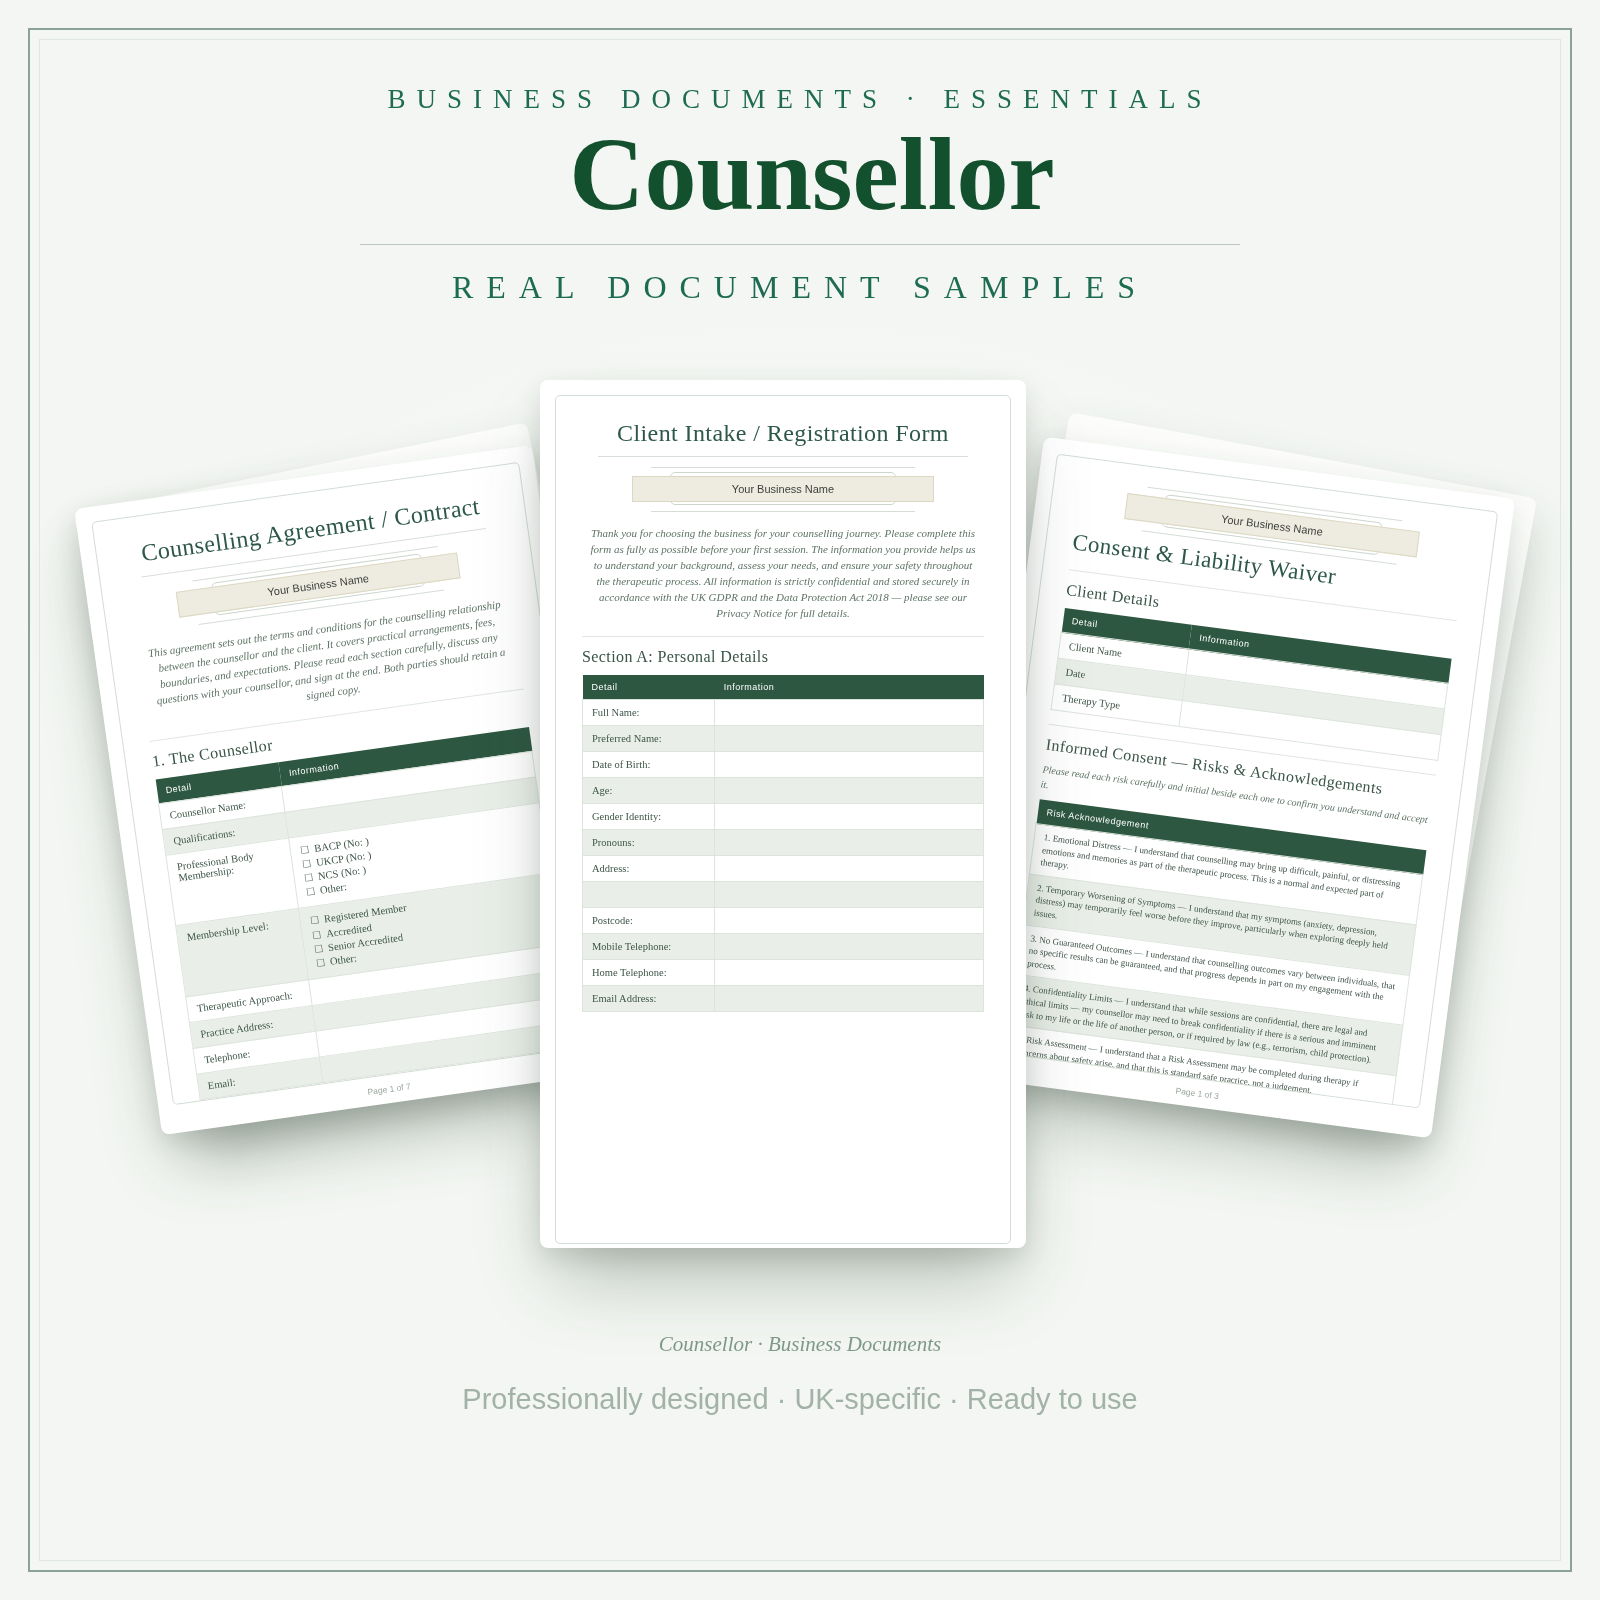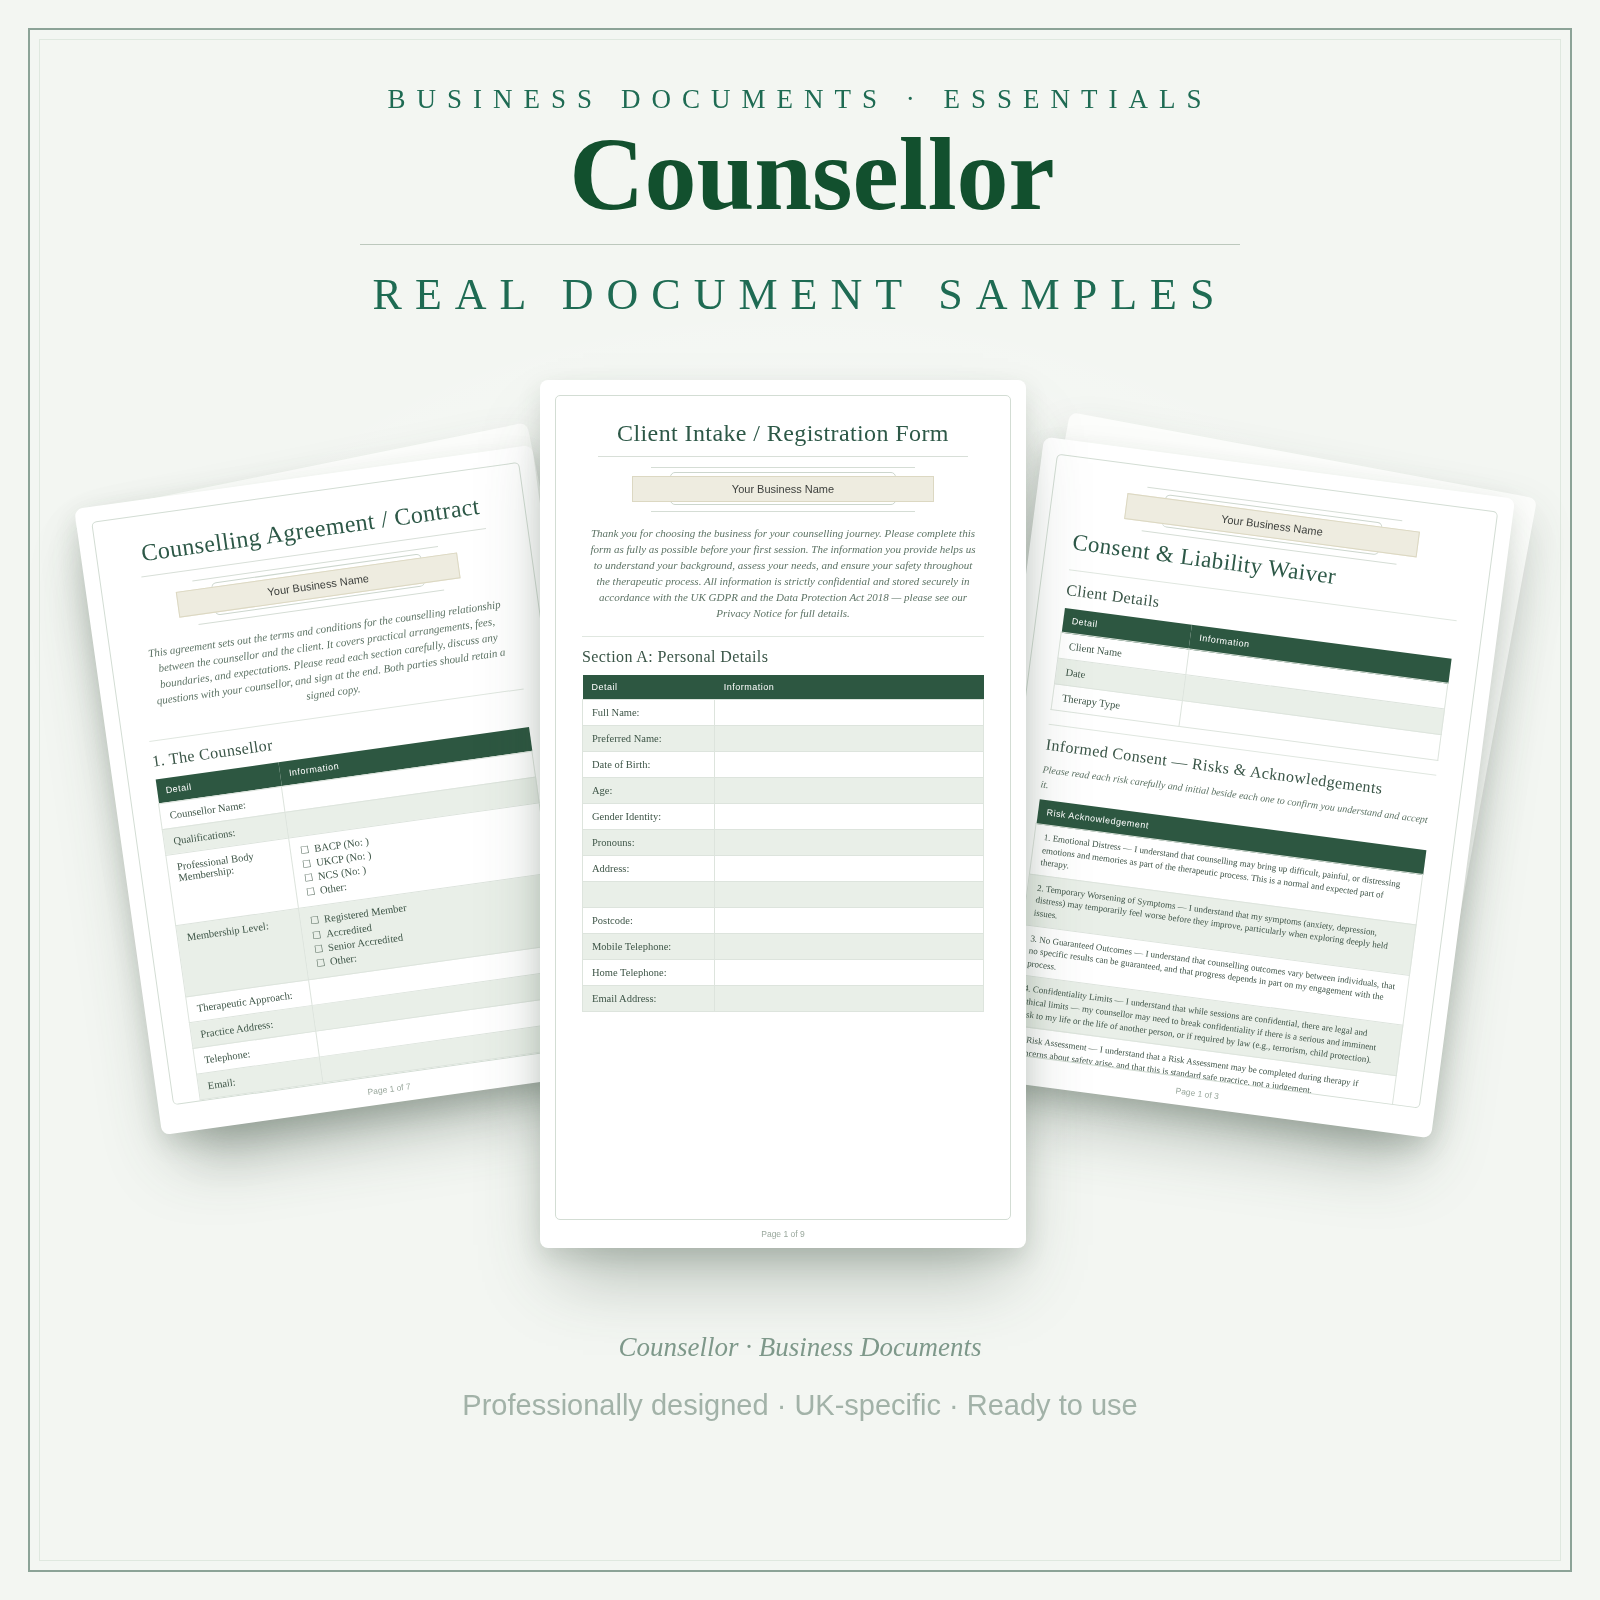--- a/index.html
+++ b/index.html
@@ -10,23 +10,23 @@
   .frame-inner{position:absolute;inset:39px;border:1px solid #dfe8df;pointer-events:none;z-index:50;}
   
   .glow{position:absolute;left:120px;top:300px;width:1360px;height:900px;z-index:1;
         background:radial-gradient(closest-side,rgba(255,255,255,.95),rgba(255,255,255,0));}
 
   
   .poster-header{position:absolute;top:56px;left:0;right:0;text-align:center;z-index:10;margin-top:28px;}
   .eyebrow{font-size:27px;letter-spacing:11px;color:#1e6b53;}
   .poster-title{font-size:104px;font-weight:700;color:#12502e;line-height:1.05;margin-top:4px;padding-left:24px;}
   .title-divider{width:880px;height:1px;background:#bcc8bd;margin:16px auto 0;}
-  .poster-subtitle{font-size:44px;letter-spacing:13px;color:#1e6b53;margin-top:24px;}
+  .poster-subtitle{font-size:32px;letter-spacing:13px;color:#1e6b53;margin-top:24px;}
   .poster-footer{position:absolute;left:0;right:0;top:1332px;text-align:center;z-index:10;}
-  .caption{font-style:italic;font-size:27px;color:#7e988a;}
+  .caption{font-style:italic;font-size:21px;color:#7e988a;}
   .tagline{font-family:"Liberation Sans",sans-serif;font-size:29px;color:#a2b2a8;margin-top:26px;}
 
   
   .sheet{position:absolute;background:#fcfdfb;border-radius:8px;z-index:2;
          box-shadow:0 22px 45px rgba(60,80,65,.18);}
   .sheet-agreement-back{left:132px;top:462px;width:462px;height:628px;transform:rotate(-11.5deg);}
   .sheet-waiver-back{left:1008px;top:450px;width:475px;height:638px;transform:rotate(10.5deg);}
 
   .doc{position:absolute;background:#ffffff;border-radius:8px;display:flex;flex-direction:column;
        box-shadow:0 40px 70px -18px rgba(55,75,60,.38),0 10px 25px rgba(55,75,60,.14);}
@@ -315,20 +315,19 @@
               <td class="lbl">Home Telephone:</td>
               <td class="val">&nbsp;</td>
             </tr>
             <tr class="alt">
               <td class="lbl">Email Address:</td>
               <td class="val">&nbsp;</td>
             </tr>
           </tbody>
         </table>
     </div>
-    <div class="page-footer">Page 1 of 9</div>
   </article>
 
   <footer class="poster-footer">
     <div class="caption">Counsellor · Business Documents</div>
     <div class="tagline">Professionally designed · UK-specific · Ready to use</div>
   </footer>
 </div>
 
 </body></html>

